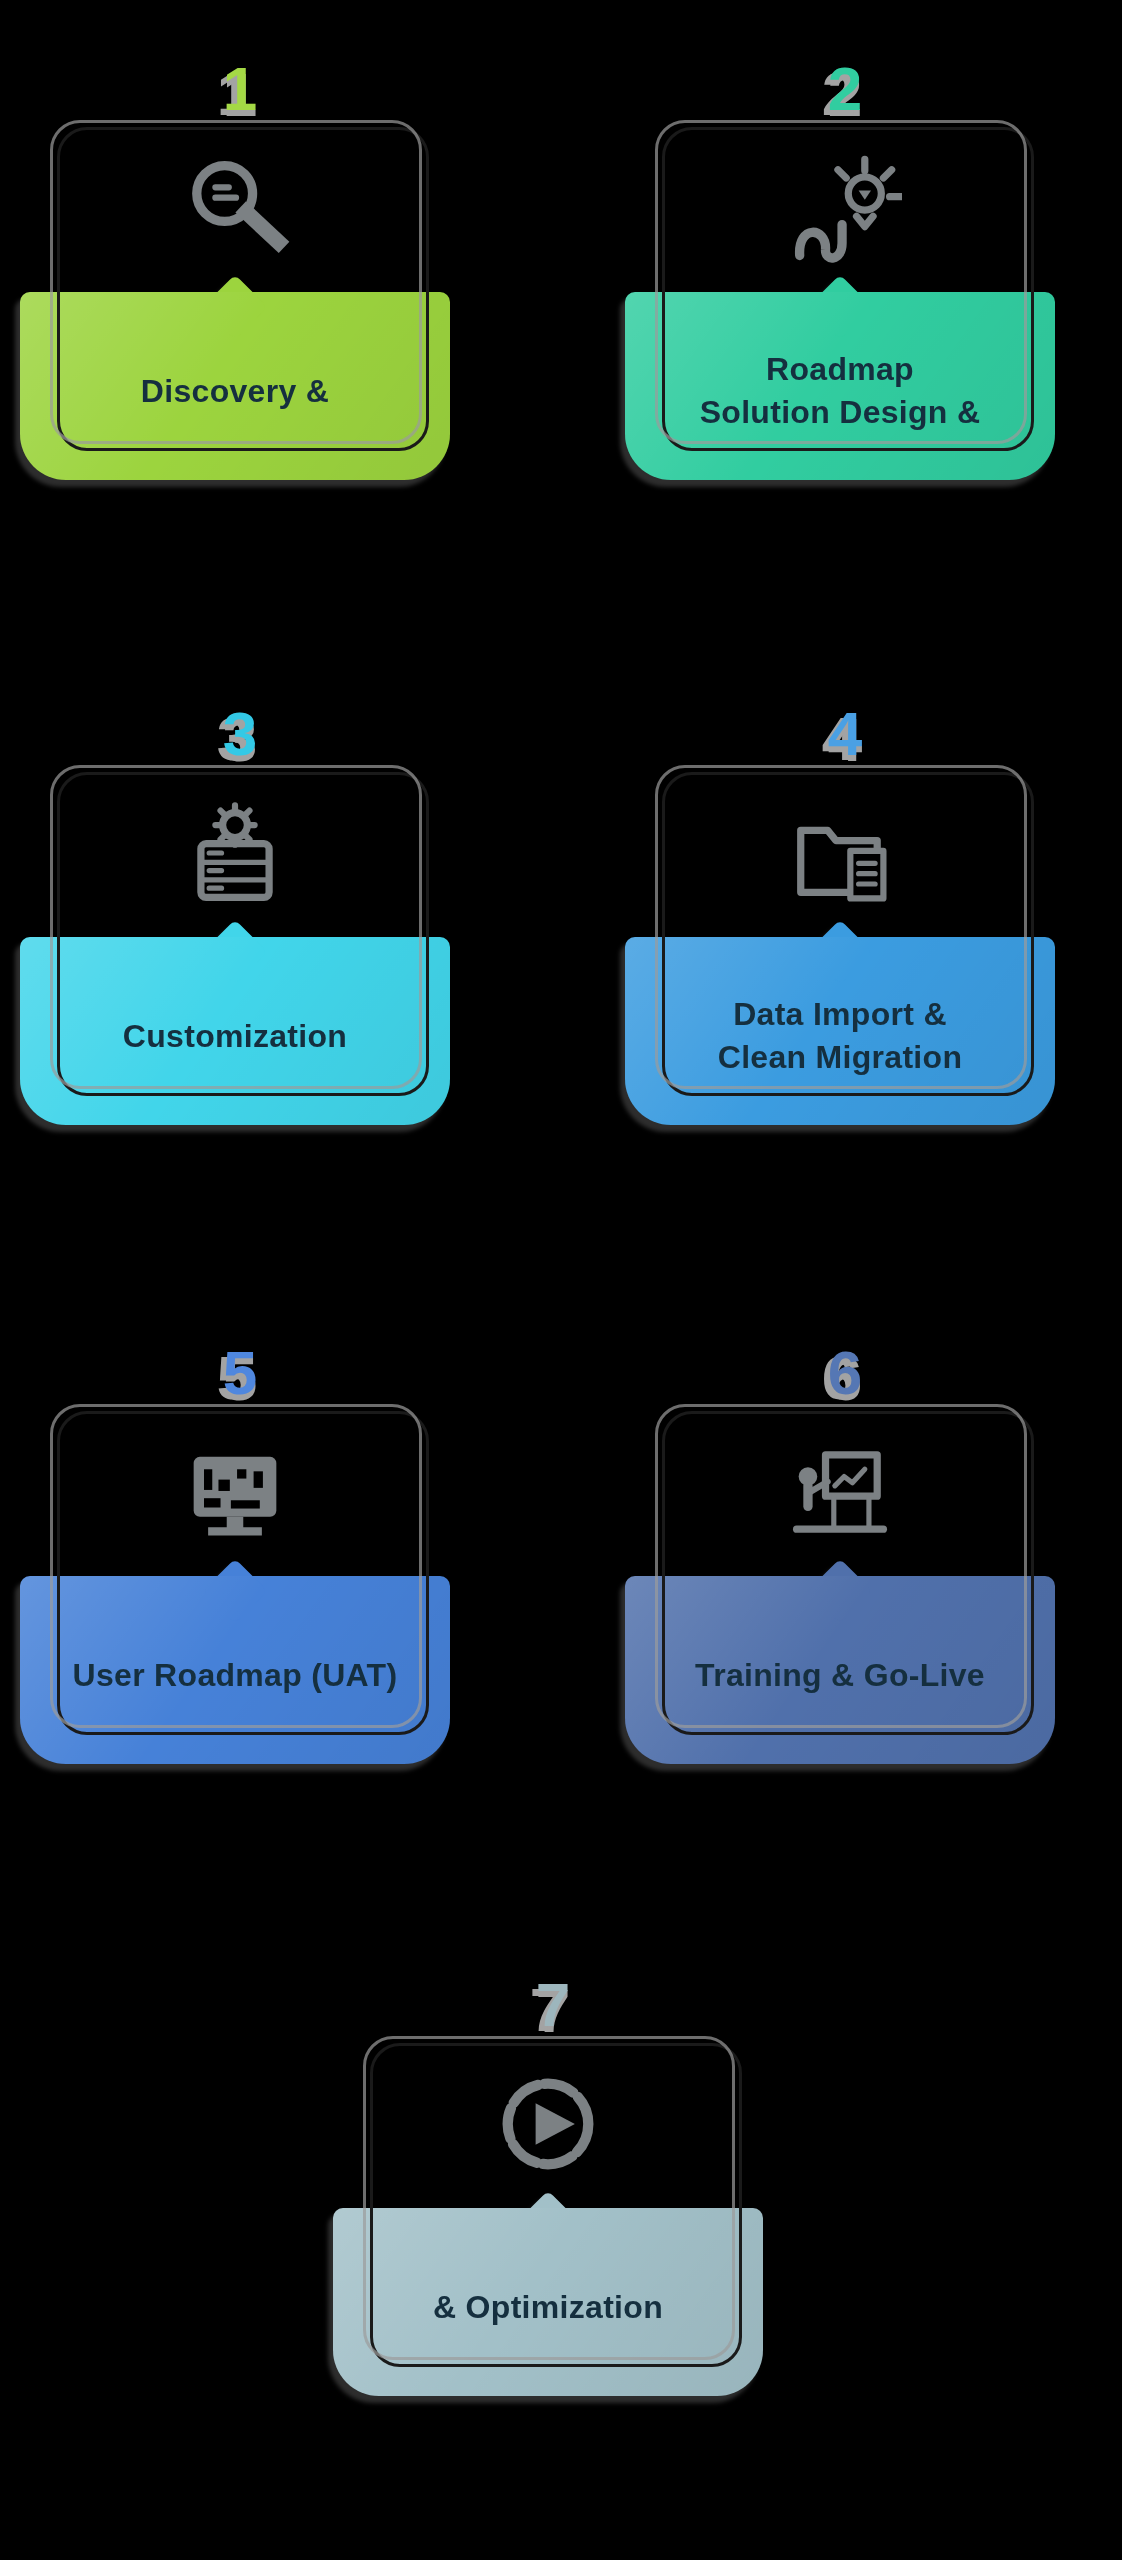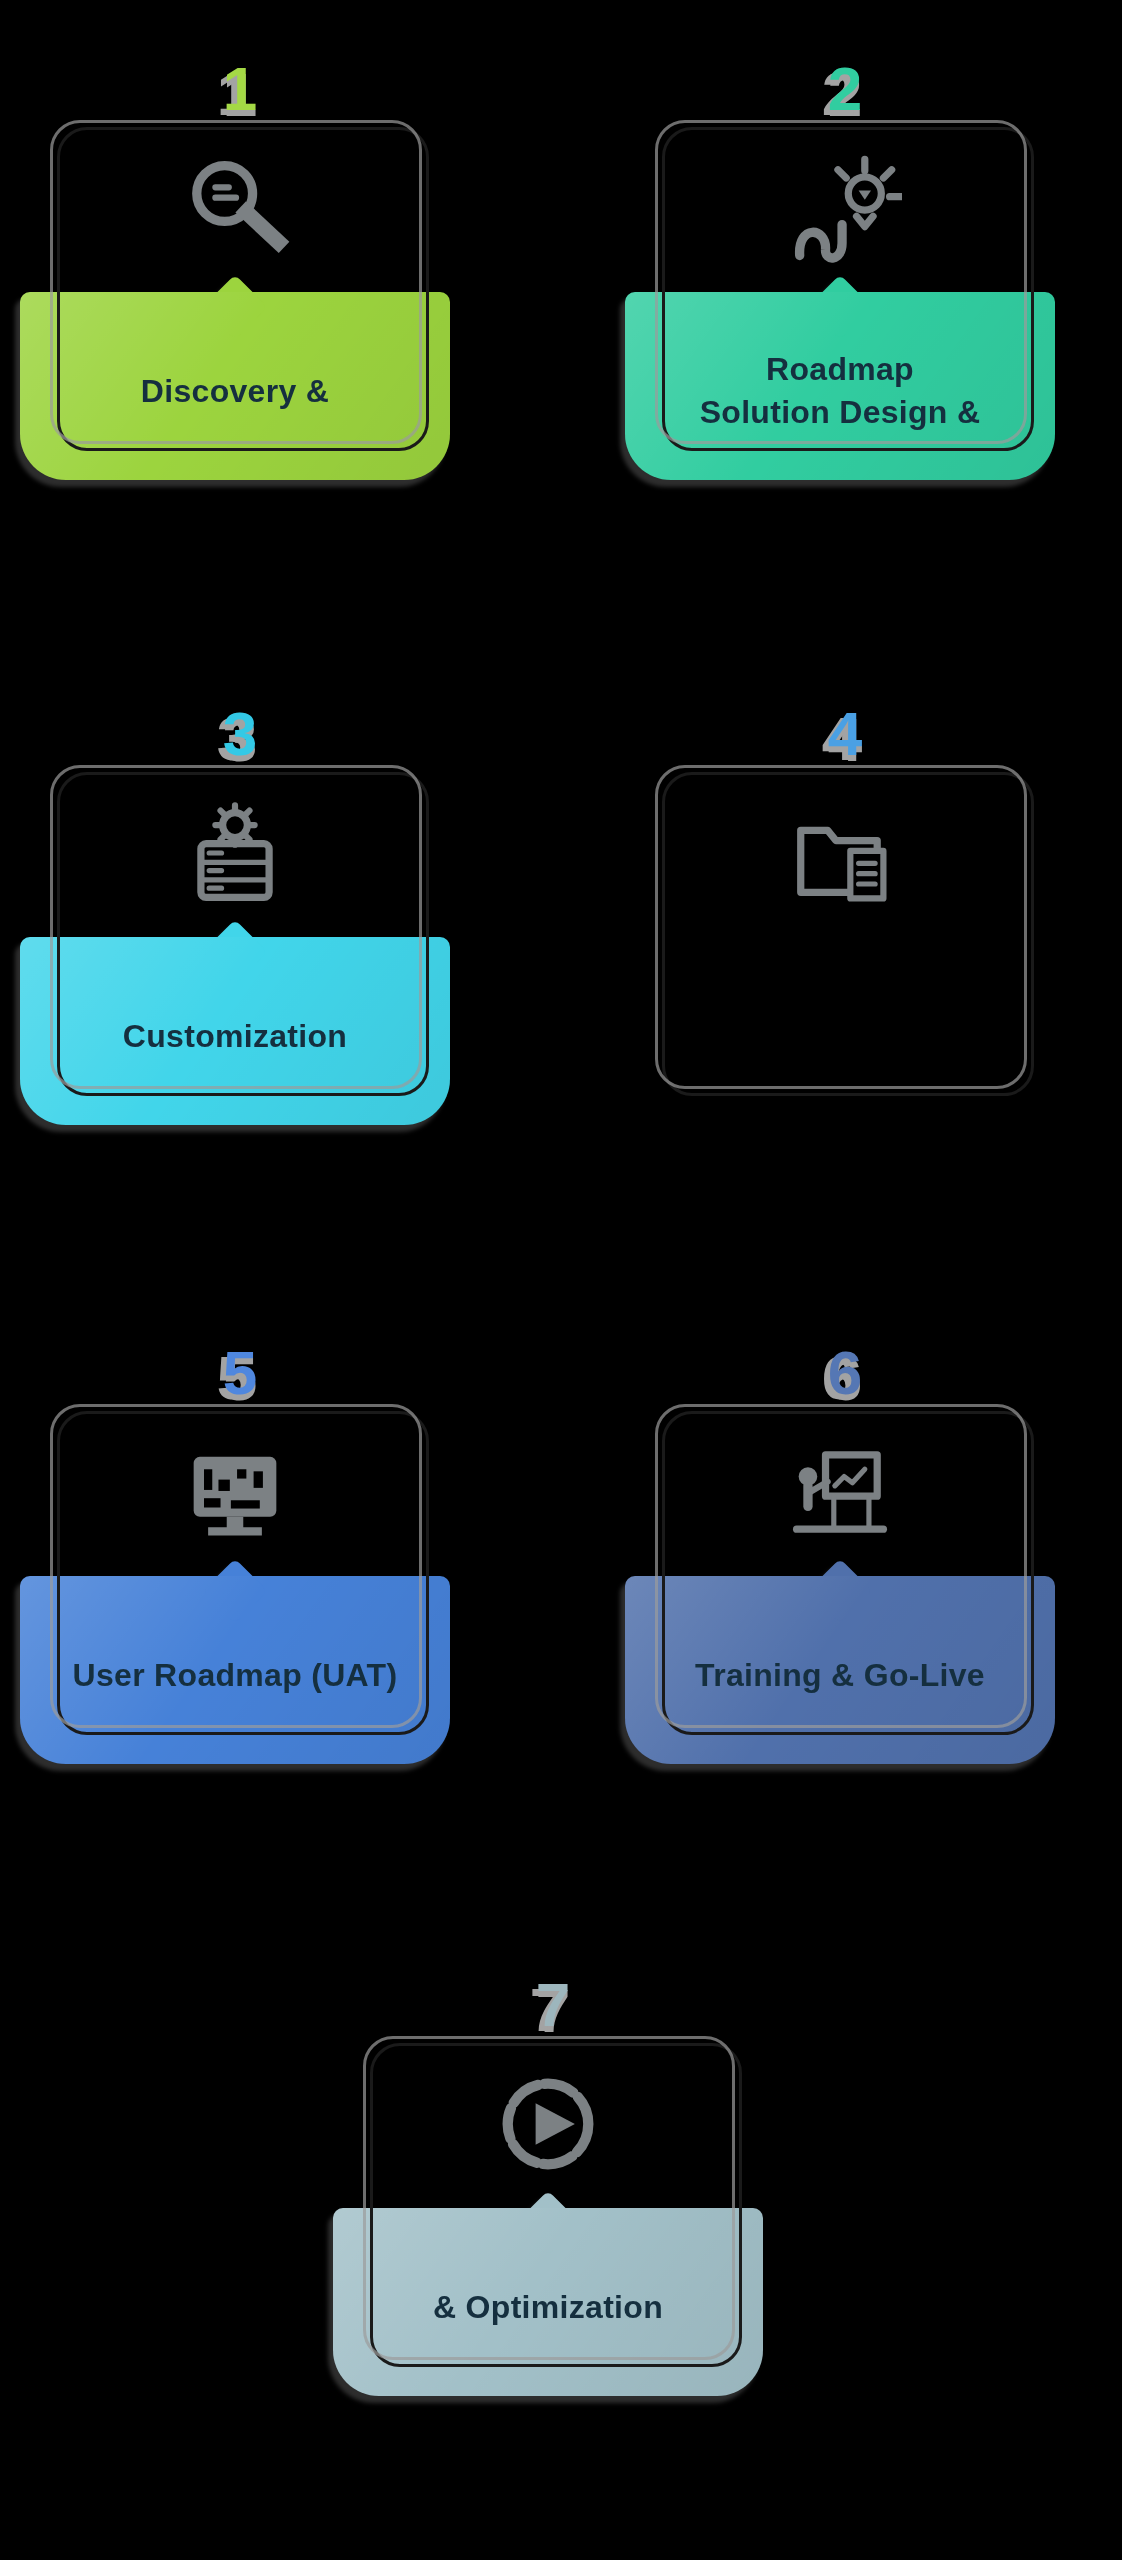--- a/index.html
+++ b/index.html
@@ -143,20 +143,26 @@
   <div class="card" style="--accent: #4aa0e4; --panel: #3b9ce0;">
     <div class="step-number">4</div>
     <div class="frame"></div>
     <div class="icon-wrap">
       <svg viewBox="0 0 120 120" fill="none" stroke="currentColor" stroke-linecap="round" stroke-linejoin="round">
         <path d="M22 98 V38 h26 l8 10 h40 v50 z" stroke-width="7"></path>
         <rect x="70" y="58" width="32" height="46" fill="#000000" stroke-width="6"></rect>
         <path d="M78 70 h16 M78 80 h16 M78 90 h16" stroke-width="5"></path>
       </svg>
     </div>
+    <div class="panel">
+      <div class="label">
+        <span>Data Import &amp;</span>
+        <span>Clean Migration</span>
+      </div>
+    </div>
   </div>
 </div>
 
 <div class="row row-3">
 
   <div class="card" style="--accent: #4f87de; --panel: #4681d8;">
     <div class="step-number">5</div>
     <div class="frame"></div>
     <div class="icon-wrap">
       <svg viewBox="0 0 120 120" fill="none">

